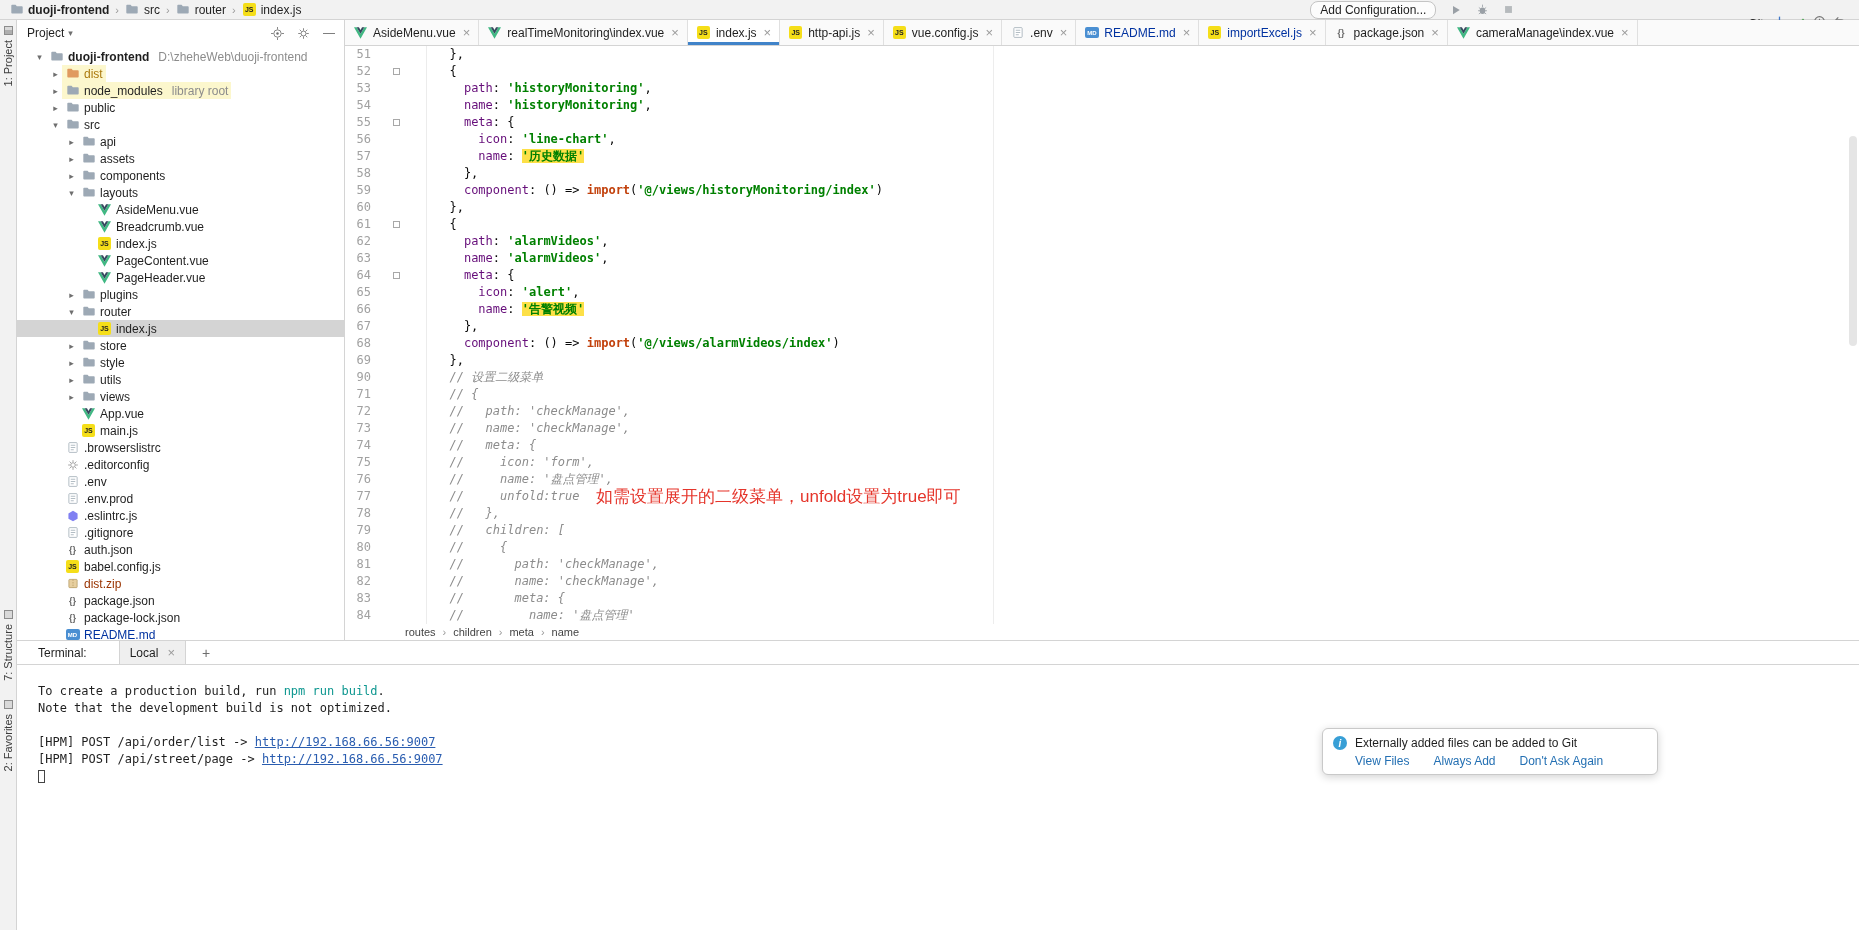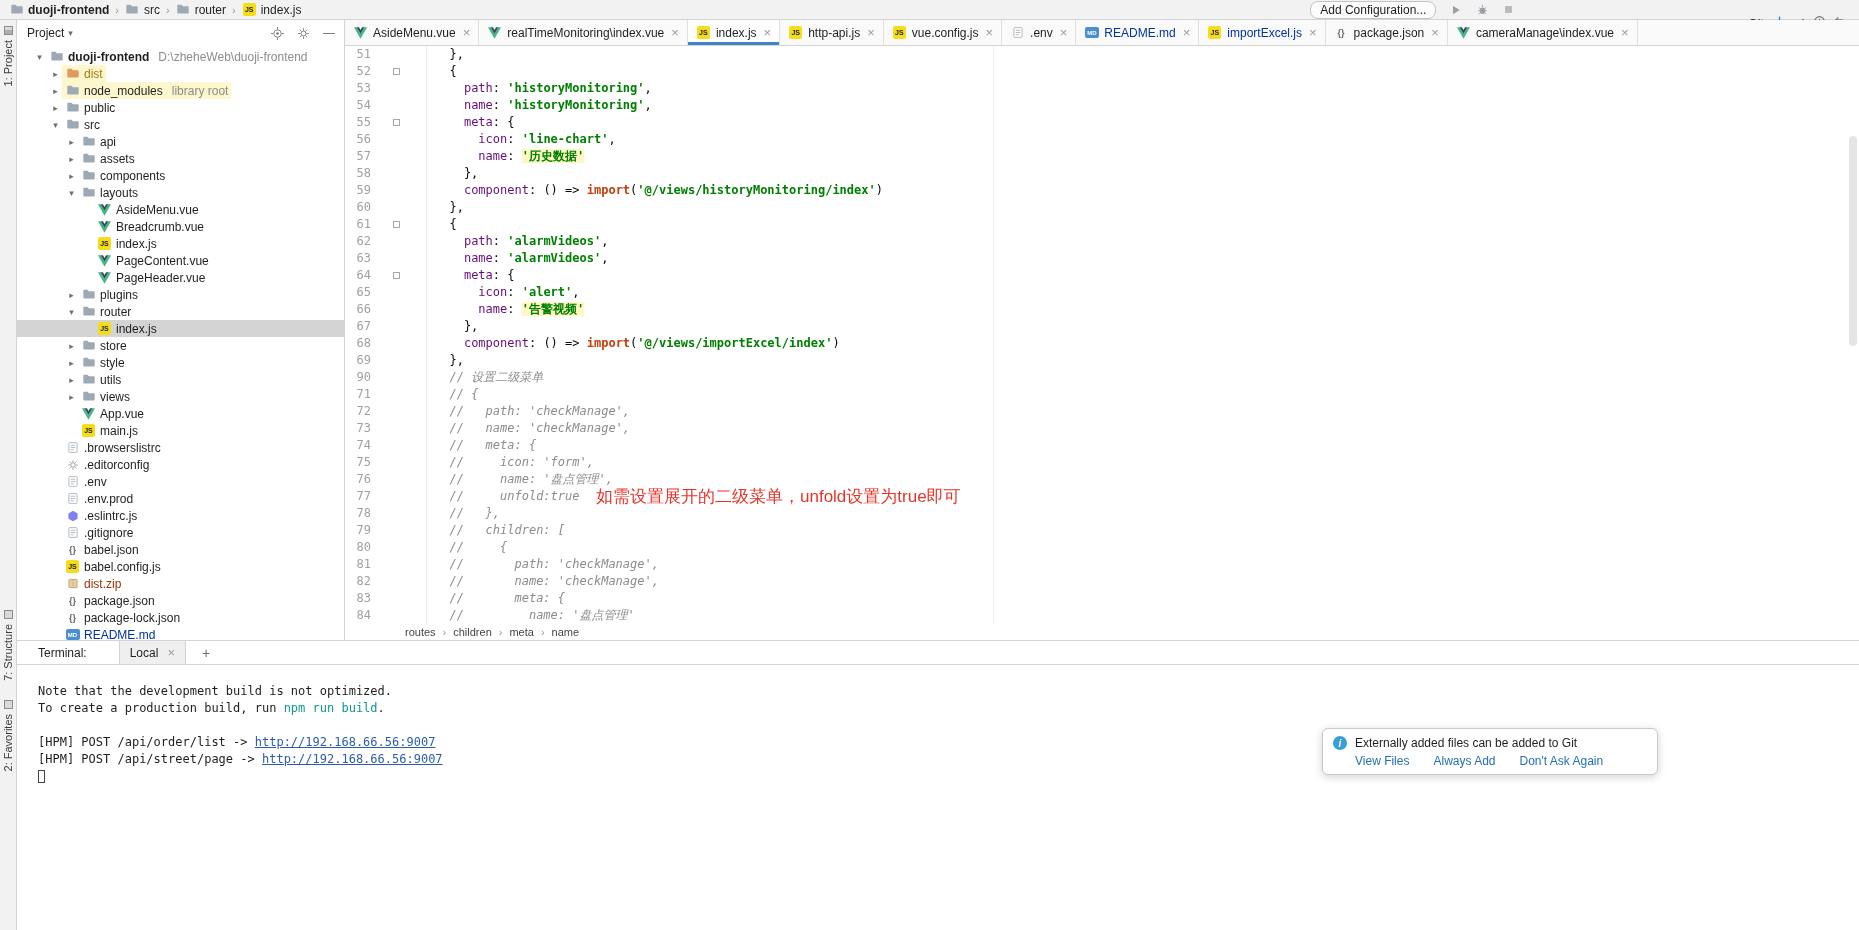--- a/index.html
+++ b/index.html
@@ -71,21 +71,21 @@
   .code-area { position:relative; height:578px; background:#fff; overflow:hidden;
                font-family:"DejaVu Sans Mono","Liberation Mono",monospace; font-size:12px; }
   .code-row { display:flex; height:17px; line-height:17px; }
   .ln { width:30px; flex:none; text-align:right; color:#a1a1a1; padding-right:4px; }
   .foldcol { width:52px; flex:none; position:relative; border-right:1px solid #ececec; }
   .fold-box { position:absolute; left:18px; top:5px; width:7px; height:7px; border:1px solid #a8a8a8; background:#fff; }
   .code-text { padding-left:8px; white-space:pre; }
   .t-p  { color:#080808; }
   .t-k  { color:#660e7a; }
   .t-s  { color:#008000; font-weight:bold; }
-  .t-sh { color:#008000; font-weight:bold; background:#fef9c3; }
+  .t-sh { color:#008000; font-weight:bold; background:#fde047; }
   .t-kw { color:#c2410c; font-weight:bold; }
   .t-c  { color:#8c8c8c; font-style:italic; }
   .guide { position:absolute; left:648px; top:0; bottom:0; width:1px; background:#ededed; }
   .code-scroll { position:absolute; right:2px; top:90px; width:8px; height:210px; background:rgba(0,0,0,0.10); border-radius:4px; }
 
   .editor-breadcrumb { height:16px; display:flex; align-items:center; gap:7px; padding-left:60px;
                        font-size:11px; color:#444; background:#fff; }
   .bc-sep { color:#9a9a9a; }
 
   .annotation { position:absolute; left:596px; top:485px; font-size:17px; color:#e5352b; white-space:nowrap; z-index:5; }
@@ -571,21 +571,21 @@
             </span>
             <span class="tree-label">.gitignore</span>
           </span>
         </div>
         <div class="tree-row" style="padding-left: 32px;">
           <span class="chev"></span>
           <span class="row-inner">
             <span class="fi">
               <span class="badge json-badge">{}</span>
             </span>
-            <span class="tree-label">babel.json</span>
+            <span class="tree-label">auth.json</span>
           </span>
         </div>
         <div class="tree-row" style="padding-left: 32px;">
           <span class="chev"></span>
           <span class="row-inner">
             <span class="fi">
               <span class="badge js-badge">JS</span>
             </span>
             <span class="tree-label">babel.config.js</span>
           </span>
@@ -809,21 +809,21 @@
           <span class="code-text"><span class="t-p">      </span><span class="t-k">name</span><span class="t-p">: </span><span class="t-sh">'告警视频'</span></span>
         </div>
         <div class="code-row">
           <span class="ln">67</span>
           <span class="foldcol"></span>
           <span class="code-text"><span class="t-p">    },</span></span>
         </div>
         <div class="code-row">
           <span class="ln">68</span>
           <span class="foldcol"></span>
-          <span class="code-text"><span class="t-p">    </span><span class="t-k">component</span><span class="t-p">: () =&gt; </span><span class="t-kw">import</span><span class="t-p">(</span><span class="t-s">'@/views/importExcel/index'</span><span class="t-p">)</span></span>
+          <span class="code-text"><span class="t-p">    </span><span class="t-k">component</span><span class="t-p">: () =&gt; </span><span class="t-kw">import</span><span class="t-p">(</span><span class="t-s">'@/views/alarmVideos/index'</span><span class="t-p">)</span></span>
         </div>
         <div class="code-row">
           <span class="ln">69</span>
           <span class="foldcol"></span>
           <span class="code-text"><span class="t-p">  },</span></span>
         </div>
         <div class="code-row">
           <span class="ln">90</span>
           <span class="foldcol"></span>
           <span class="code-text"><span class="t-p">  </span><span class="t-c">// 设置二级菜单</span></span>
@@ -915,22 +915,22 @@
   <div class="terminal">
     <div class="term-header">
       <span class="term-title">Terminal:</span>
       <span class="term-tab">
         <span>Local</span>
         <span class="tab-close">×</span>
       </span>
       <span class="term-plus">+</span>
     </div>
     <div class="term-content">
+        <div class="term-line"><span class="t-t">To create a production build, run </span><span class="t-cmd">npm run build</span><span class="t-t">.</span></div>
         <div class="term-line"><span class="t-t">Note that the development build is not optimized.</span></div>
-        <div class="term-line"><span class="t-t">To create a production build, run </span><span class="t-cmd">npm run build</span><span class="t-t">.</span></div>
         <div class="term-line"></div>
         <div class="term-line"><span class="t-t">[HPM] POST /api/order/list -&gt; </span><span class="t-link">http://192.168.66.56:9007</span></div>
         <div class="term-line"><span class="t-t">[HPM] POST /api/street/page -&gt; </span><span class="t-link">http://192.168.66.56:9007</span></div>
         <div class="term-line"><span class="term-cursor"></span></div>
       </div>
   </div>
 
   <div class="notification">
     <div class="note-row">
       <span class="info-icon">i</span>

